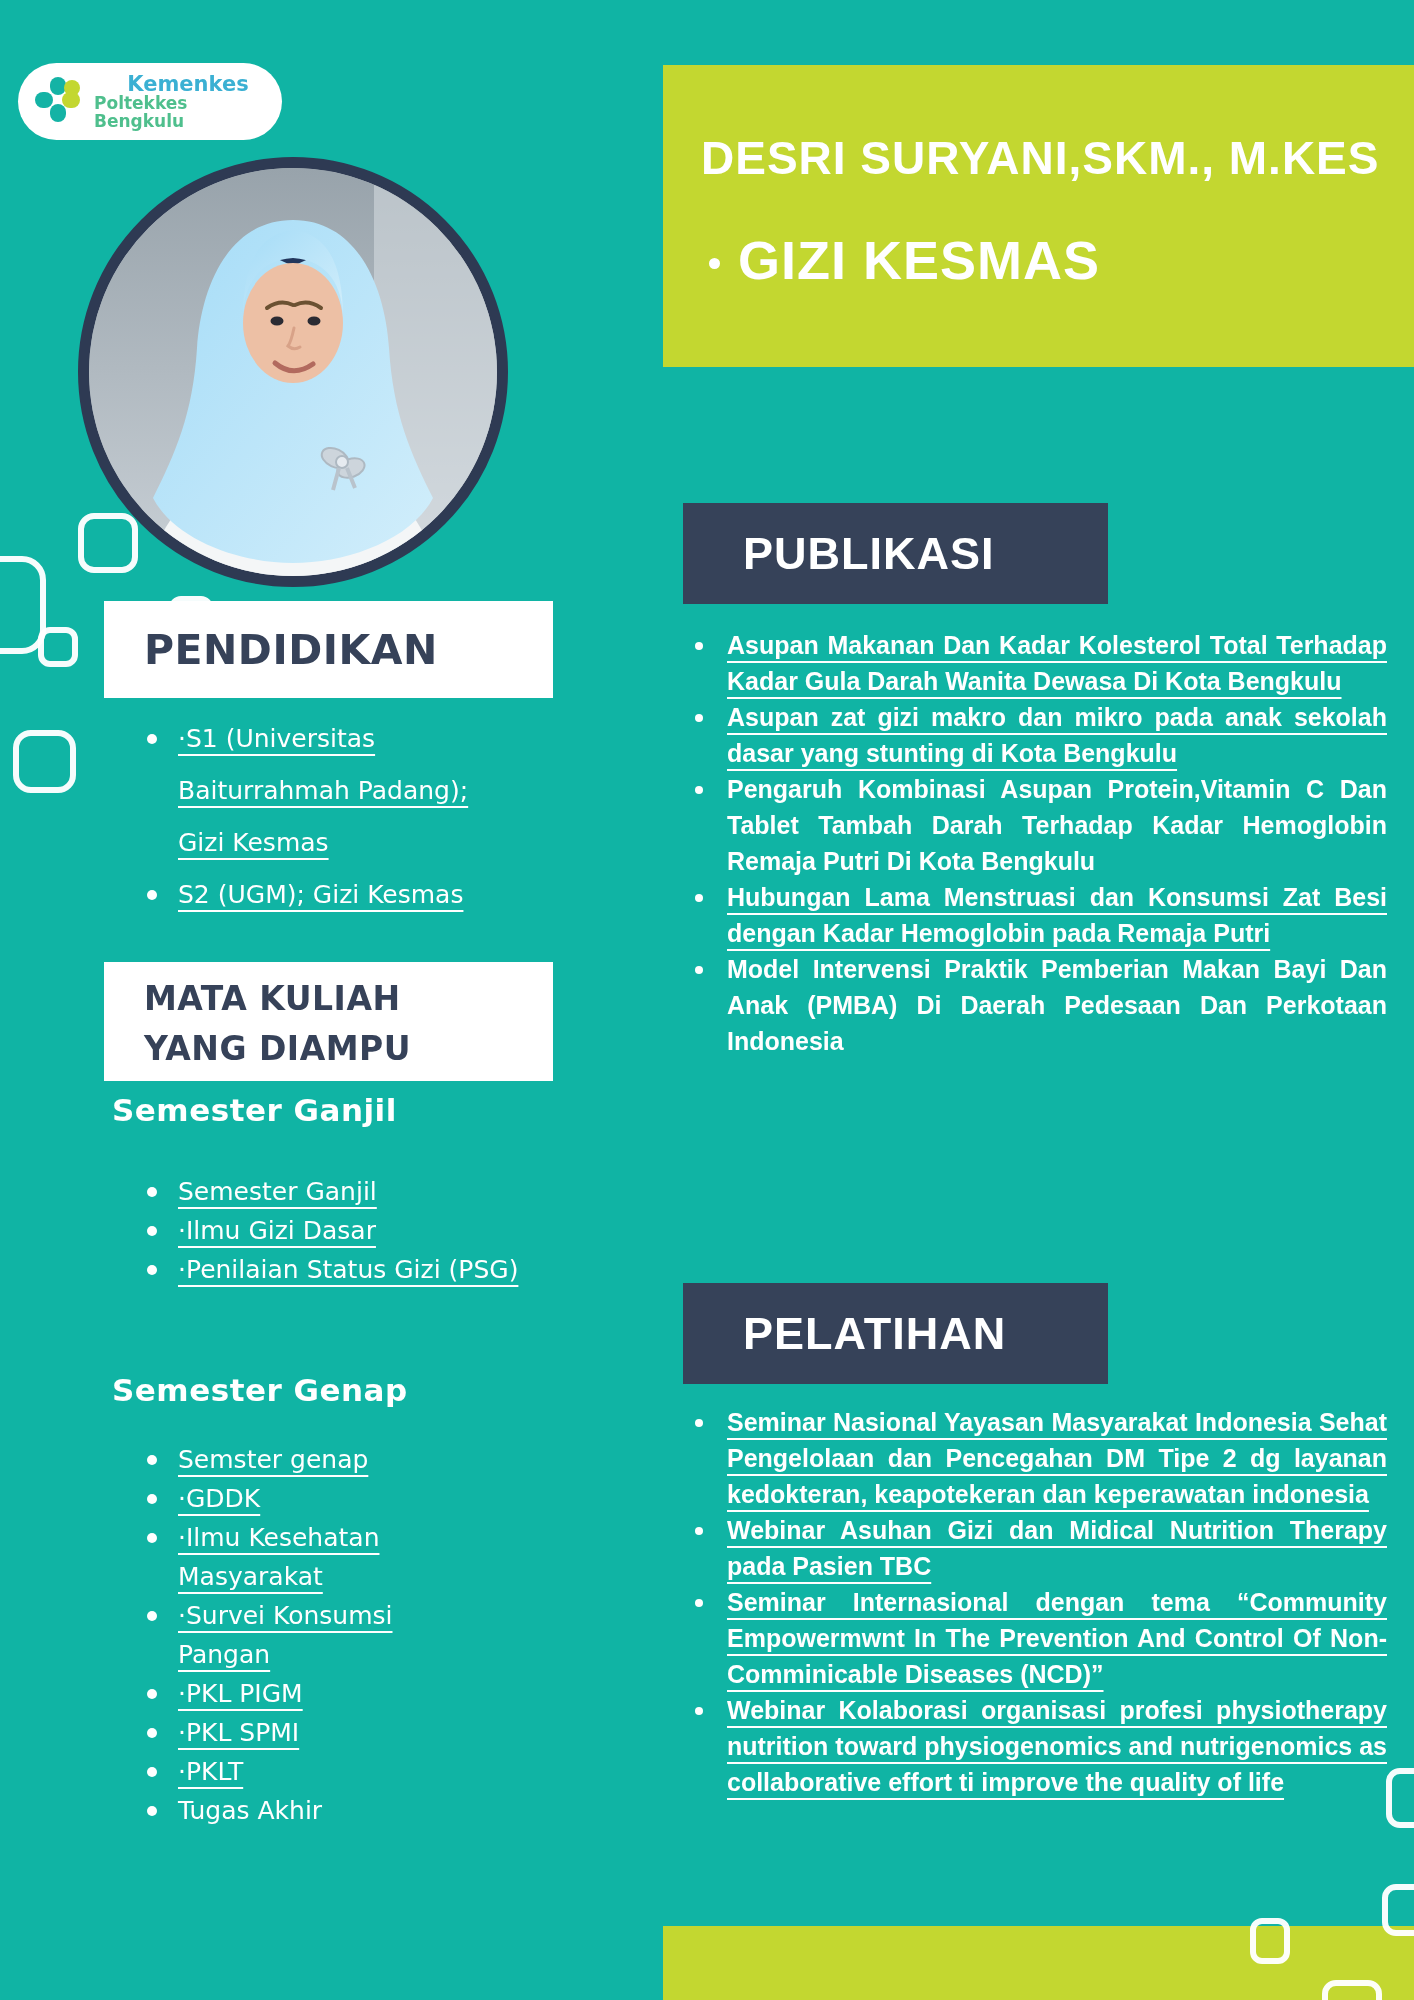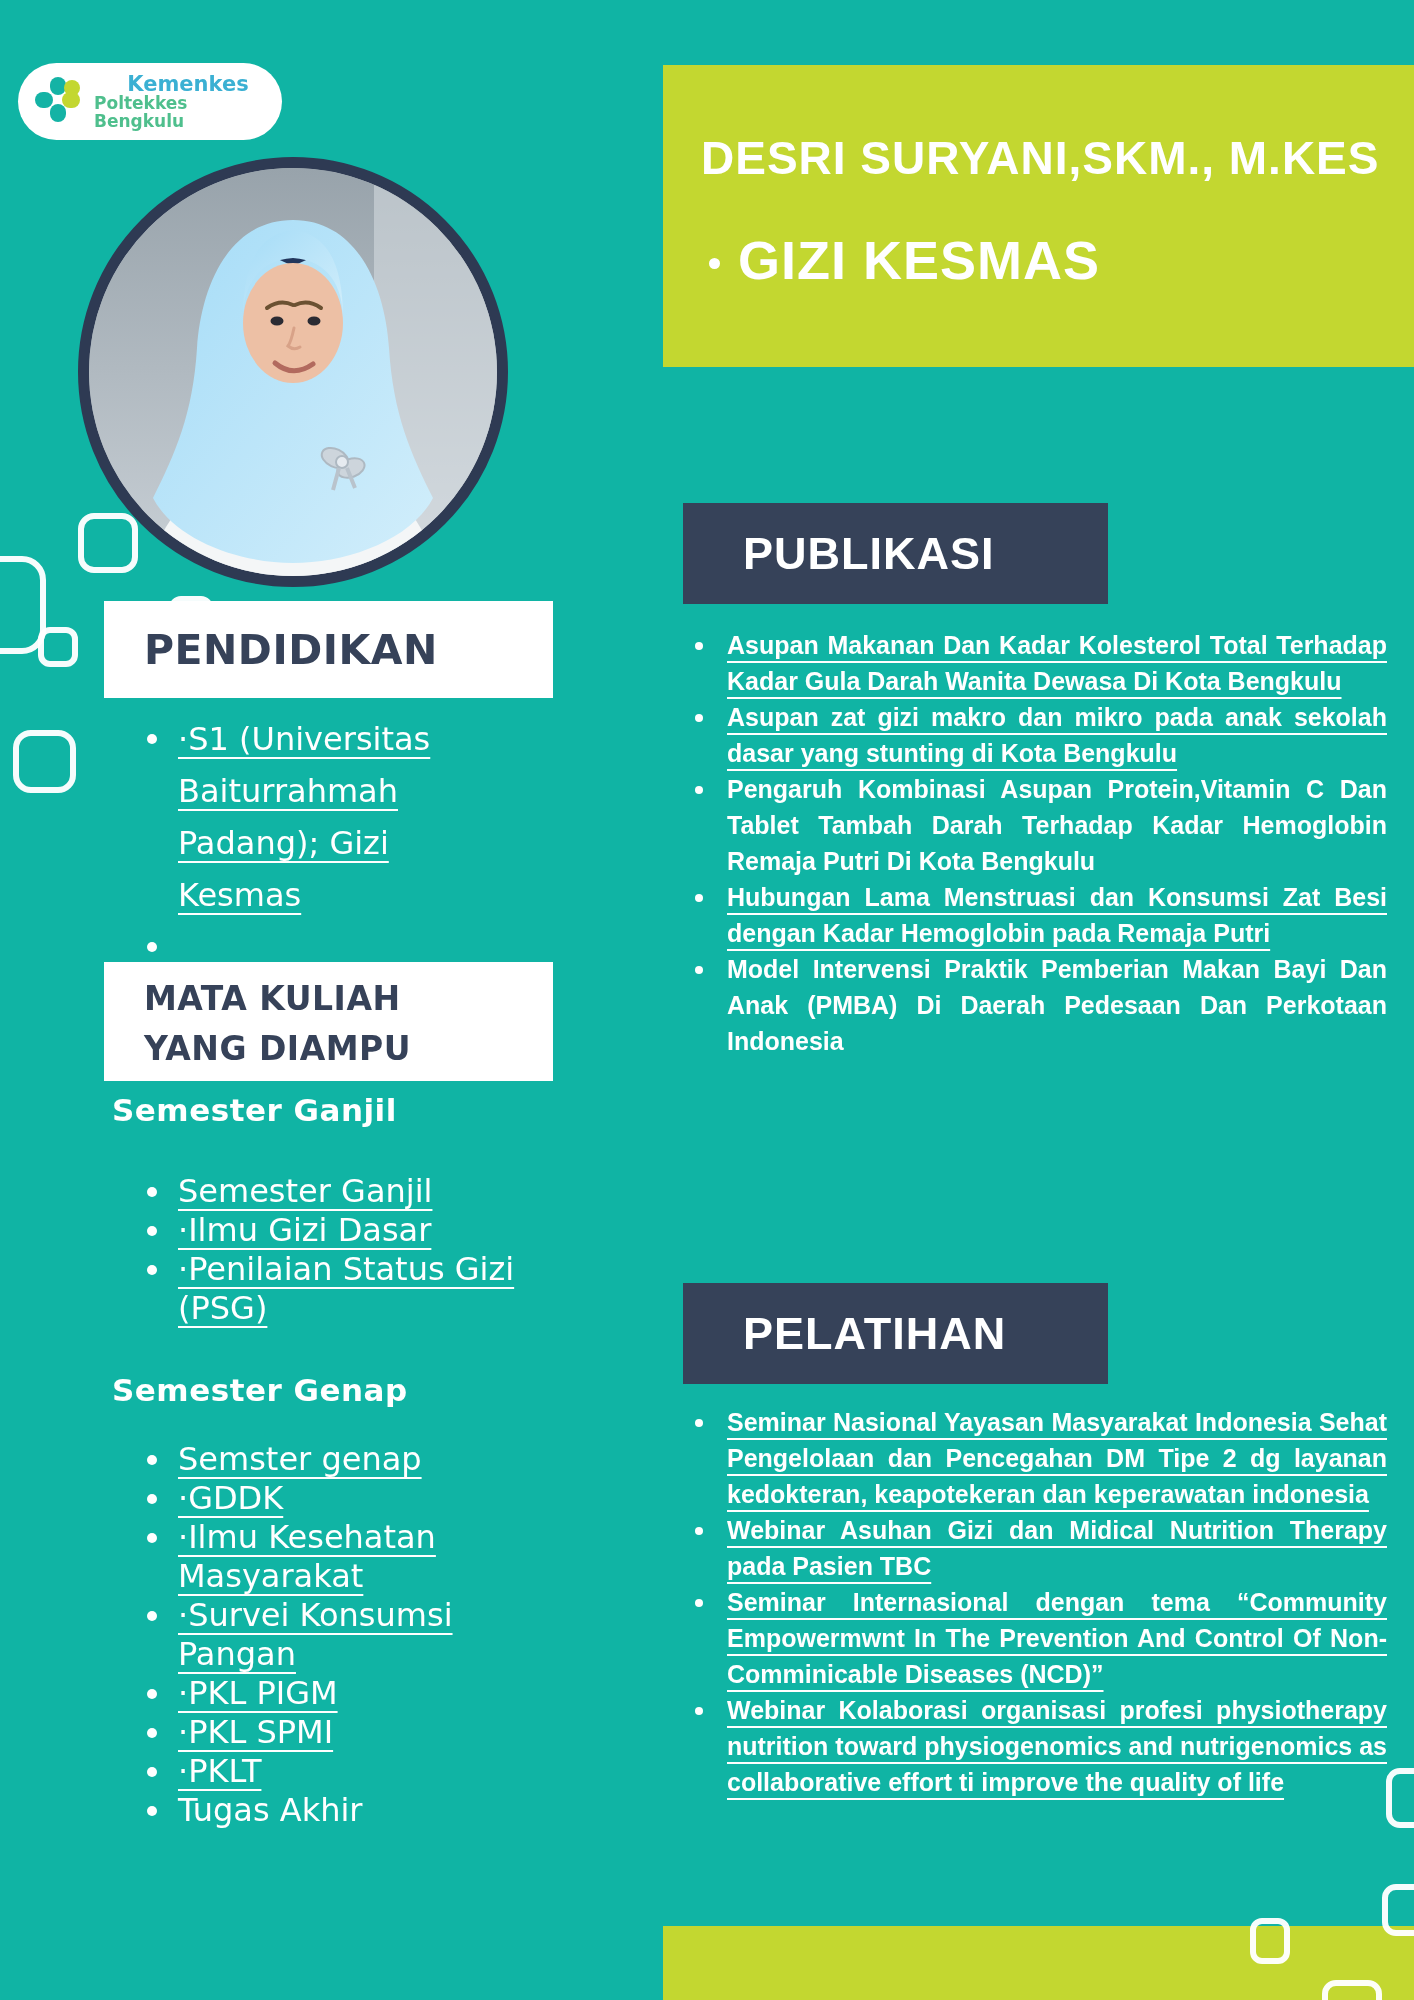--- a/index.html
+++ b/index.html
@@ -42,21 +42,21 @@
   .wbox-mk{left:104px;top:962px;width:449px;height:119px;padding:12px 0 6px 40px;}
   .wtitle{color:var(--navy);font-weight:bold;font-size:41px;letter-spacing:.5px;}
   .wtitle-mk{color:var(--navy);font-weight:bold;font-size:33px;line-height:50px;letter-spacing:.5px;}
 
   .sem-heading{position:absolute;color:#fff;font-weight:bold;font-size:31px;z-index:2;letter-spacing:.5px;}
 
   
   .l-list{list-style:none;margin:0;padding:0;position:absolute;z-index:2;}
   .l-li{display:flex;color:#fff;}
   .ldot{width:10px;height:10px;border-radius:50%;background:#fff;flex:0 0 10px;margin-right:21px;}
-  .ltxt{font-size:32px;color:#fff;}
+  .ltxt{font-size:25px;color:#fff;}
   .edu-list{left:147px;top:713px;width:360px;}
   .edu-list .l-li{line-height:52px;}
   .edu-list .ldot{margin-top:21px;}
   .ganjil-list{left:147px;top:1172px;width:440px;}
   .ganjil-list .l-li{line-height:39px;}
   .ganjil-list .ldot{margin-top:15px;}
   .genap-list{left:147px;top:1440px;width:316px;}
   .genap-list .l-li{line-height:39px;}
   .genap-list .ldot{margin-top:15px;}
 
@@ -158,20 +158,21 @@
     <span class="wtitle">PENDIDIKAN</span>
   </div>
   <ul class="l-list edu-list">
 
   <li class="l-li">
         <span class="ldot"></span>
         <span class="ltxt u">·S1 (Universitas Baiturrahmah Padang); Gizi Kesmas</span>
       </li>
       <li class="l-li">
         <span class="ldot"></span>
+        <span class="ltxt u">S2 (UGM); Gizi Kesmas</span>
       </li>
     </ul>
 
   <div class="wbox wbox-mk">
     <div class="wtitle-mk">MATA KULIAH</div>
     <div class="wtitle-mk">YANG DIAMPU</div>
   </div>
 
   <div class="sem-heading" style="left:112px;top:1092px;">Semester Ganjil</div>
   <ul class="l-list ganjil-list">

